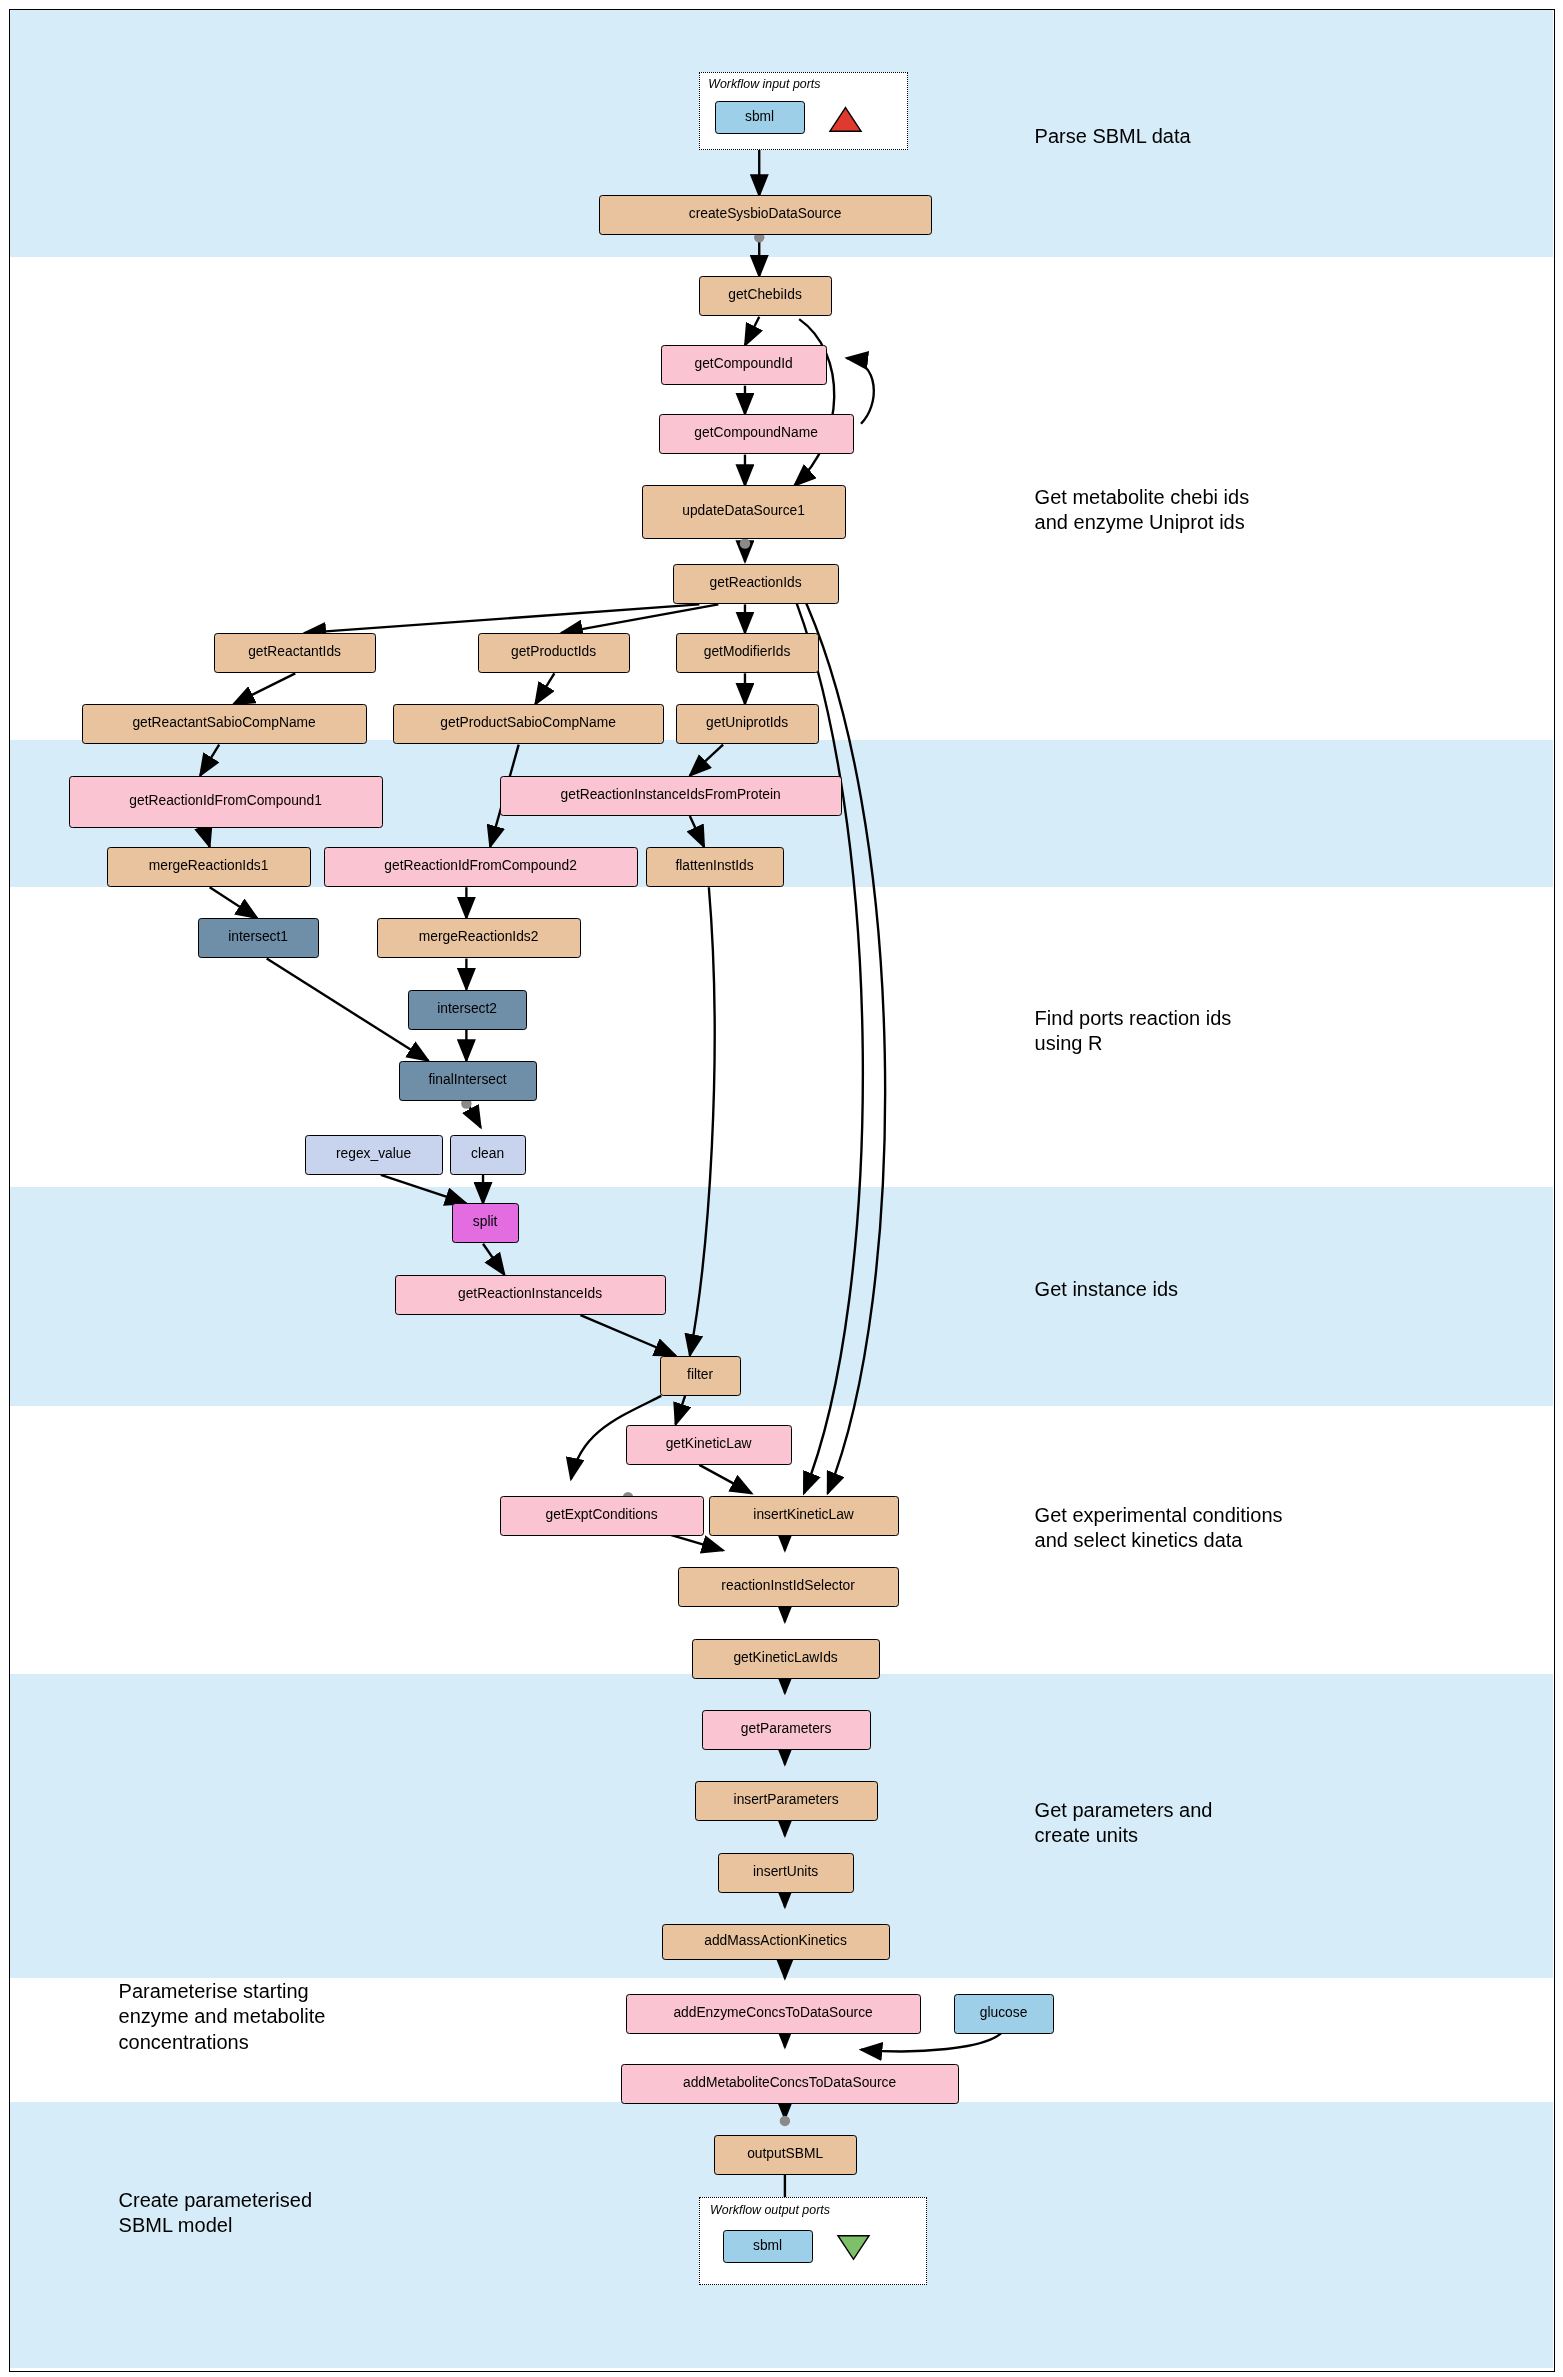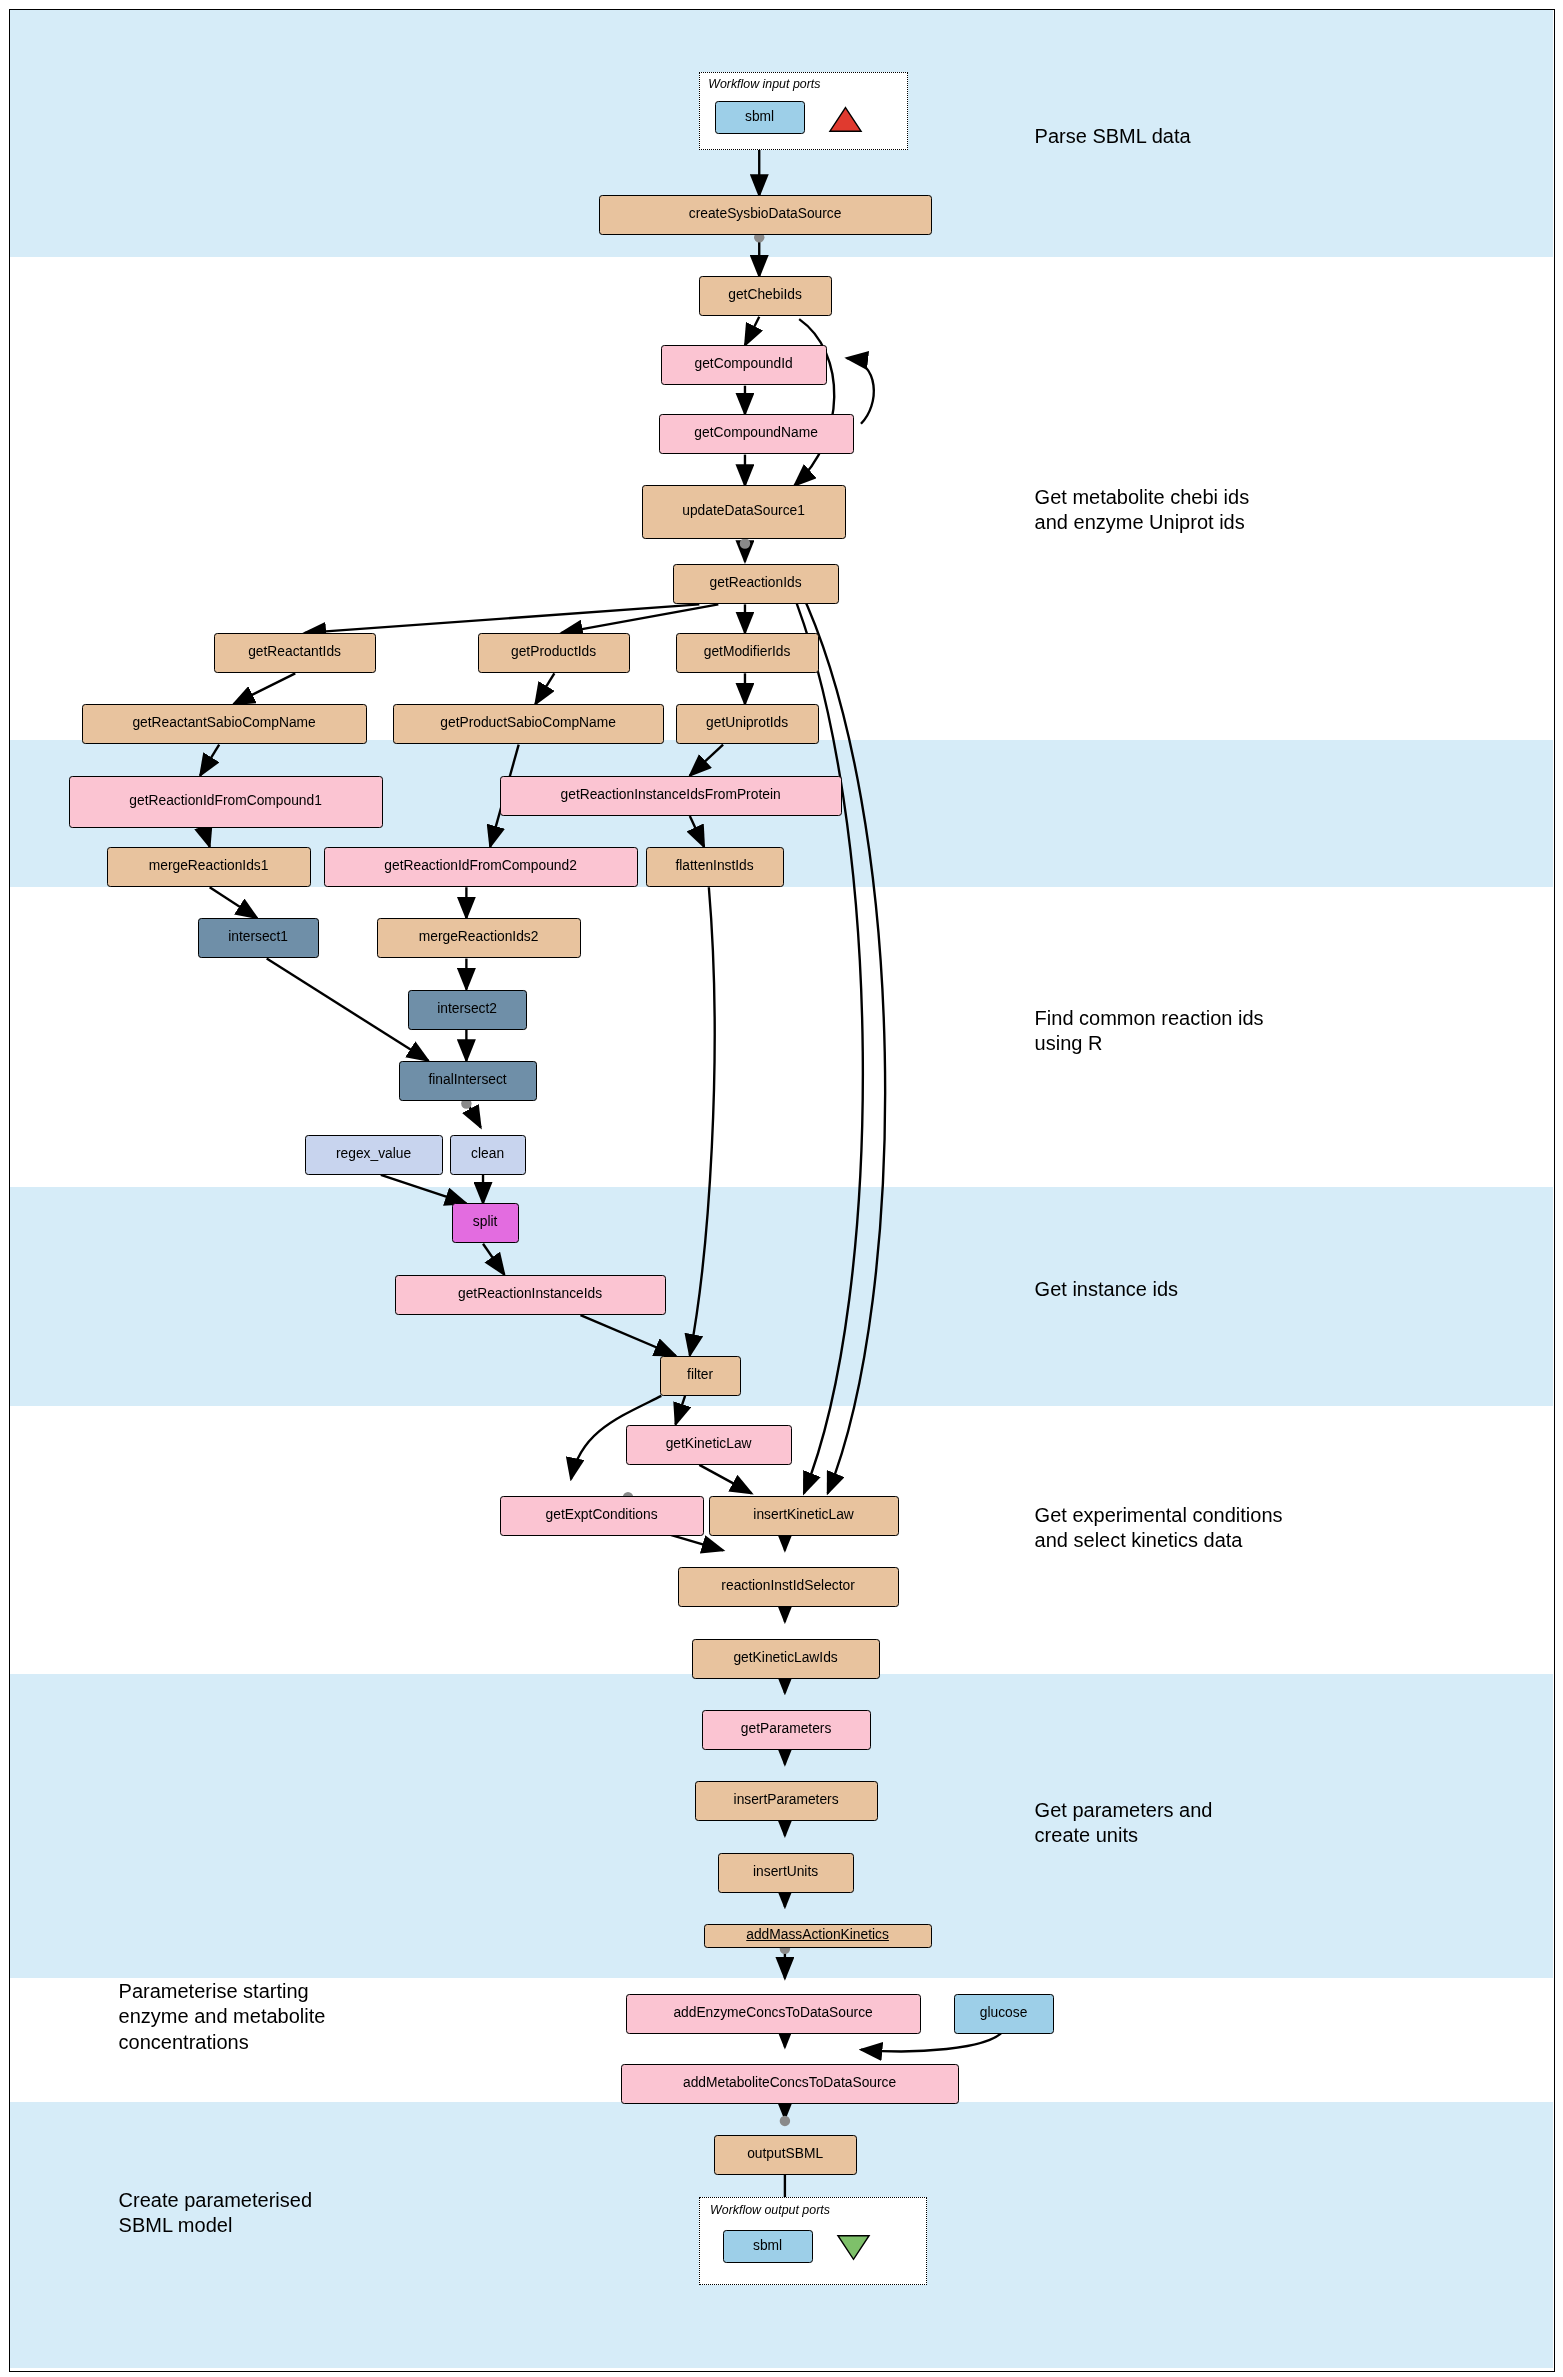--- a/index.html
+++ b/index.html
@@ -192,39 +192,39 @@
     <div class="node pink" style="left:616px;top:1415px;width:166px;height:40px;">getKineticLaw</div>
 
     <div class="node pink" style="left:490px;top:1486px;width:204px;height:40px;">getExptConditions</div>
     <div class="node tan" style="left:699px;top:1486px;width:190px;height:40px;">insertKineticLaw</div>
 
     <div class="node tan" style="left:668px;top:1557px;width:221px;height:40px;">reactionInstIdSelector</div>
     <div class="node tan" style="left:682px;top:1629px;width:188px;height:40px;">getKineticLawIds</div>
     <div class="node pink" style="left:692px;top:1700px;width:169px;height:40px;">getParameters</div>
     <div class="node tan" style="left:685px;top:1771px;width:183px;height:40px;">insertParameters</div>
     <div class="node tan" style="left:708px;top:1843px;width:136px;height:40px;">insertUnits</div>
-    <div class="node tan" style="left:694px;top:1914px;width:228px;height:24px;text-decoration:underline;">addMassActionKinetics</div>
+    <div class="node tan" style="left:652px;top:1914px;width:228px;height:36px;">addMassActionKinetics</div>
 
     <div class="node pink" style="left:616px;top:1984px;width:295px;height:40px;">addEnzymeConcsToDataSource</div>
     <div class="node blue" style="left:944px;top:1984px;width:100px;height:40px;">glucose</div>
     <div class="node pink" style="left:611px;top:2054px;width:338px;height:40px;">addMetaboliteConcsToDataSource</div>
     <div class="node tan" style="left:704px;top:2125px;width:143px;height:40px;">outputSBML</div>
 
     <div class="portbox" style="left:689px;top:2187px;width:228px;height:88px;">
       <div class="portlabel" style="left:10.5px;top:5.7px;">Workflow output ports</div>
       <div class="node blue" style="left:23px;top:32px;width:90px;height:33px;">sbml</div>
       <svg style="position:absolute;left:132px;top:33px;width:43px;height:33px;" viewBox="0 0 90 70">
         <polygon points="12,10 78,10 45,60" fill="#7ec06a" stroke="#000" stroke-width="3"></polygon>
       </svg>
     </div>
 
     <div class="section" style="left:1025px;top:114px;white-space:pre-line;">Parse SBML data</div>
     <div class="section" style="left:1025px;top:475px;white-space:pre-line;">Get metabolite chebi ids
 and enzyme Uniprot ids</div>
-    <div class="section" style="left:1025px;top:996px;white-space:pre-line;">Find common reaction ids
+    <div class="section" style="left:1025px;top:996px;white-space:pre-line;">Find ports reaction ids
 using R</div>
     <div class="section" style="left:1025px;top:1267px;white-space:pre-line;">Get instance ids</div>
     <div class="section" style="left:1025px;top:1493px;white-space:pre-line;">Get experimental conditions
 and select kinetics data</div>
     <div class="section" style="left:1025px;top:1788px;white-space:pre-line;">Get parameters and
 create units</div>
     <div class="section" style="left:109px;top:1969px;white-space:pre-line;">Parameterise starting
 enzyme and metabolite
 concentrations</div>
     <div class="section" style="left:109px;top:2178px;white-space:pre-line;">Create parameterised

